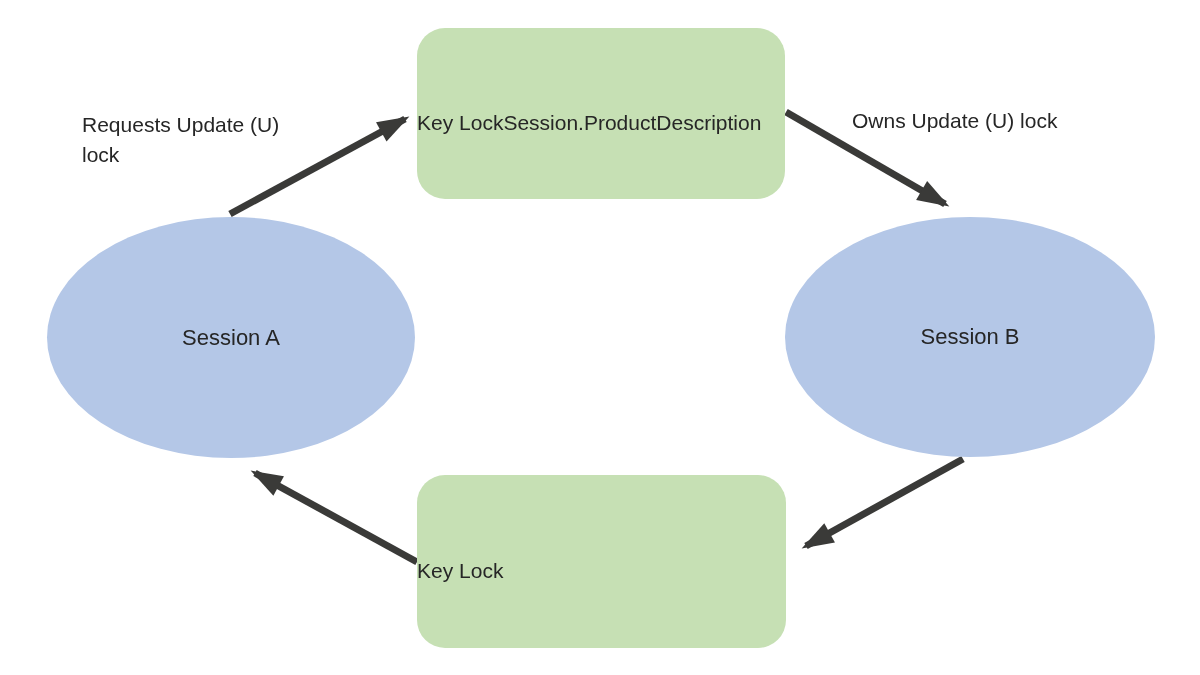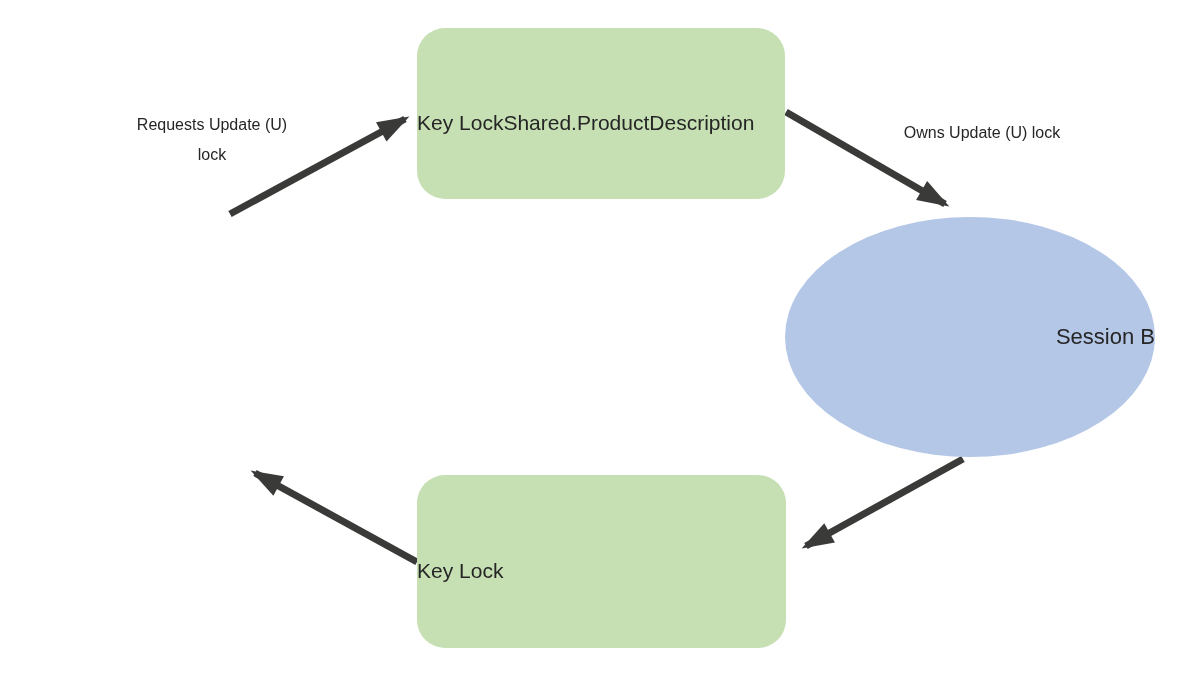--- a/index.html
+++ b/index.html
@@ -41,22 +41,22 @@
     background: var(--lock-fill, #c6e0b4);
     display: flex; flex-direction: row; align-items: center;
     padding-top: 19px;
     row-gap: 50px;
     font-size: 21px;
     line-height: 28px;
     color: var(--text, #262626);
   }
   .edge-label {
     position: absolute;
-    text-align: center;
-    font-size: 16px;
+    text-align: left;
+    font-size: 21px;
     line-height: 30px;
     color: var(--text, #262626);
   }
   .edge-label span { display: block; }
 </style>
 </head>
 <body>
 
 <div class="canvas">
 
@@ -67,36 +67,39 @@
       </marker>
     </defs>
     <line class="arrow-line" x1="230" y1="214" x2="405" y2="119" marker-end="url(#ah)"></line>
     <line class="arrow-line" x1="786" y1="112" x2="945" y2="204" marker-end="url(#ah)"></line>
     <line class="arrow-line" x1="963" y1="459" x2="806" y2="546" marker-end="url(#ah)"></line>
     <line class="arrow-line" x1="417" y1="562" x2="255" y2="473" marker-end="url(#ah)"></line>
   </svg>
 
   <div class="node-box" style="left:417px; top:28px; width:368px; height:171px;">
     <span>Key Lock</span>
-    <span>Shared.ProductDescription</span>
+    <span>Session.ProductDescription</span>
   </div>
 
   <div class="node-box" style="left:417px; top:475px; width:369px; height:173px;">
     <span>Key Lock</span>
   </div>
 
+  <div class="node-ellipse" style="left:47px; top:217px; width:368px; height:241px;">
+    <span>Session A</span>
+  </div>
 
-  <div class="node-ellipse" style="left:785px; top:217px; width:370px; height:240px;justify-content:flex-end;">
+  <div class="node-ellipse" style="left:785px; top:217px; width:370px; height:240px;">
     <span>Session B</span>
   </div>
 
   <div class="edge-label" style="left:82px; top:110px; width:260px;">
     <span>Requests Update (U)</span>
     <span>lock</span>
   </div>
 
-  <div class="edge-label" style="left:852px; top:118px; width:260px;">
+  <div class="edge-label" style="left:852px; top:106px; width:260px;">
     <span>Owns Update (U) lock</span>
   </div>
 
 
 
 </div>
 
 </body></html>

